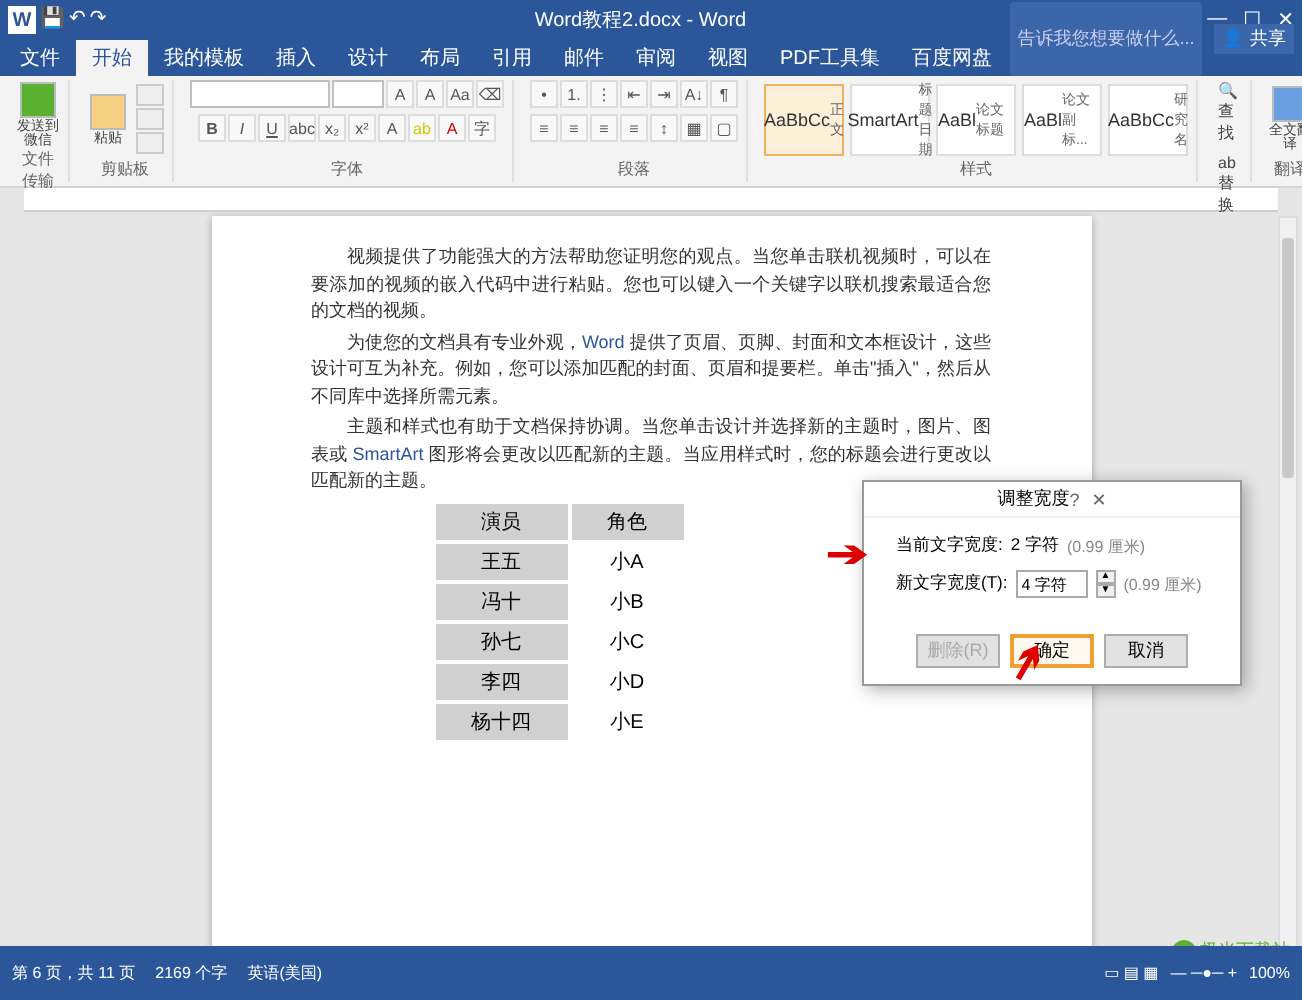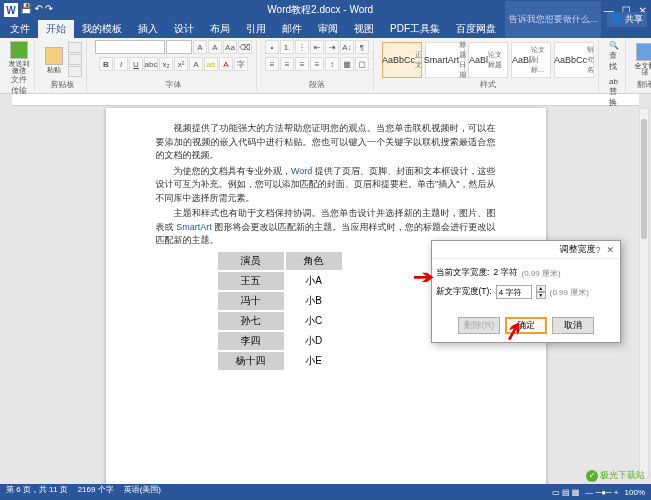--- a/index.html
+++ b/index.html
@@ -38,34 +38,34 @@
 .ruler{height:12px;background:#fff;border-bottom:1px solid #d0d0d0;margin:0 12px}
 .docarea{position:relative;height:380px;background:#e6e6e6;overflow:hidden;display:flex;justify-content:center}
 .page{width:440px;height:560px;background:#fff;margin-top:2px;box-shadow:0 1px 4px rgba(0,0,0,0.3);padding:14px 50px;position:relative}
 .para{font-size:9px;color:#333;line-height:1.5;text-align:justify;text-indent:2em;margin-bottom:2px}
 .para .blue{color:#2b579a}
 .tbl{margin-left:60px;font-size:10px}
 .tbl td{padding:2px 18px;text-align:center;border:none}
 .tbl .hdr{background:#d0d0d0}
 .tbl .sel td:first-child{background:#d0d0d0}
 .dialog{position:absolute;right:30px;top:240px;width:190px;background:#fff;border:1px solid #999;box-shadow:2px 2px 8px rgba(0,0,0,0.3);font-size:9px}
-.dialog .dtitle{height:18px;display:flex;align-items:center;justify-content:flex-end;padding:0 6px;border-bottom:1px solid #eee}
+.dialog .dtitle{height:18px;display:flex;align-items:center;justify-content:center;padding:0 6px;border-bottom:1px solid #eee}
 .dialog .dtitle .dtr{display:flex;gap:6px;color:#666;cursor:pointer}
-.dialog .dbody{padding:8px 4px}
+.dialog .dbody{padding:8px 16px}
 .drow{display:flex;align-items:center;gap:4px;margin-bottom:6px;font-size:8.5px}
 .drow label{white-space:nowrap}
 .dinput{width:36px;height:14px;border:1px solid #aaa;font-size:8px;padding:0 2px}
 .spinner{display:flex;flex-direction:column}
 .spinner div{width:10px;height:7px;border:1px solid #aaa;font-size:5px;line-height:5px;text-align:center;background:#f0f0f0;cursor:pointer}
 .hint{color:#888;font-size:8px}
 .dbtns{display:flex;justify-content:center;gap:5px;padding:4px 0 8px}
 .dbtn{width:42px;height:17px;border:1px solid #adadad;background:#e1e1e1;font-size:9px;cursor:pointer}
 .dbtn.hl{border:1px solid #f0a030;background:#fff8ee;box-shadow:0 0 0 1px #f0a030 inset}
 .arrow-red{position:absolute;color:#d00;font-size:18px;font-weight:bold;pointer-events:none;transform:scaleX(1.4)}
-.statusbar{position:absolute;bottom:0;left:0;right:0;height:16px;background:#2b579a;color:#fff;display:flex;padding:0 6px;font-size:8px;gap:10px}
+.statusbar{position:absolute;bottom:0;left:0;right:0;height:27px;background:#2b579a;color:#fff;display:flex;align-items:center;padding:0 6px;font-size:8px;gap:10px}
 .statusbar .sright{margin-left:auto;display:flex;gap:6px;align-items:center}
 .watermark{position:absolute;right:6px;bottom:18px;font-size:9px;color:#5ab030;display:flex;align-items:center;gap:2px}
 .watermark .wm{width:12px;height:12px;border-radius:50%;background:#5ab030;color:#fff;display:flex;align-items:center;justify-content:center;font-size:8px}
 .scrolltrack{position:absolute;right:2px;top:108px;width:10px;height:370px;background:#f0f0f0;border:1px solid #ddd}
 .scrollthumb{position:absolute;top:10px;left:1px;width:6px;height:120px;background:#c8c8c8;border-radius:2px}
 </style>
 </head>
 <body>
 
 <div class="titlebar">

